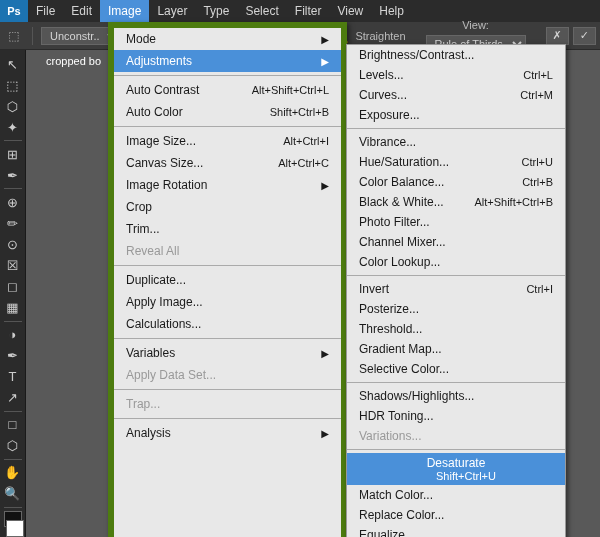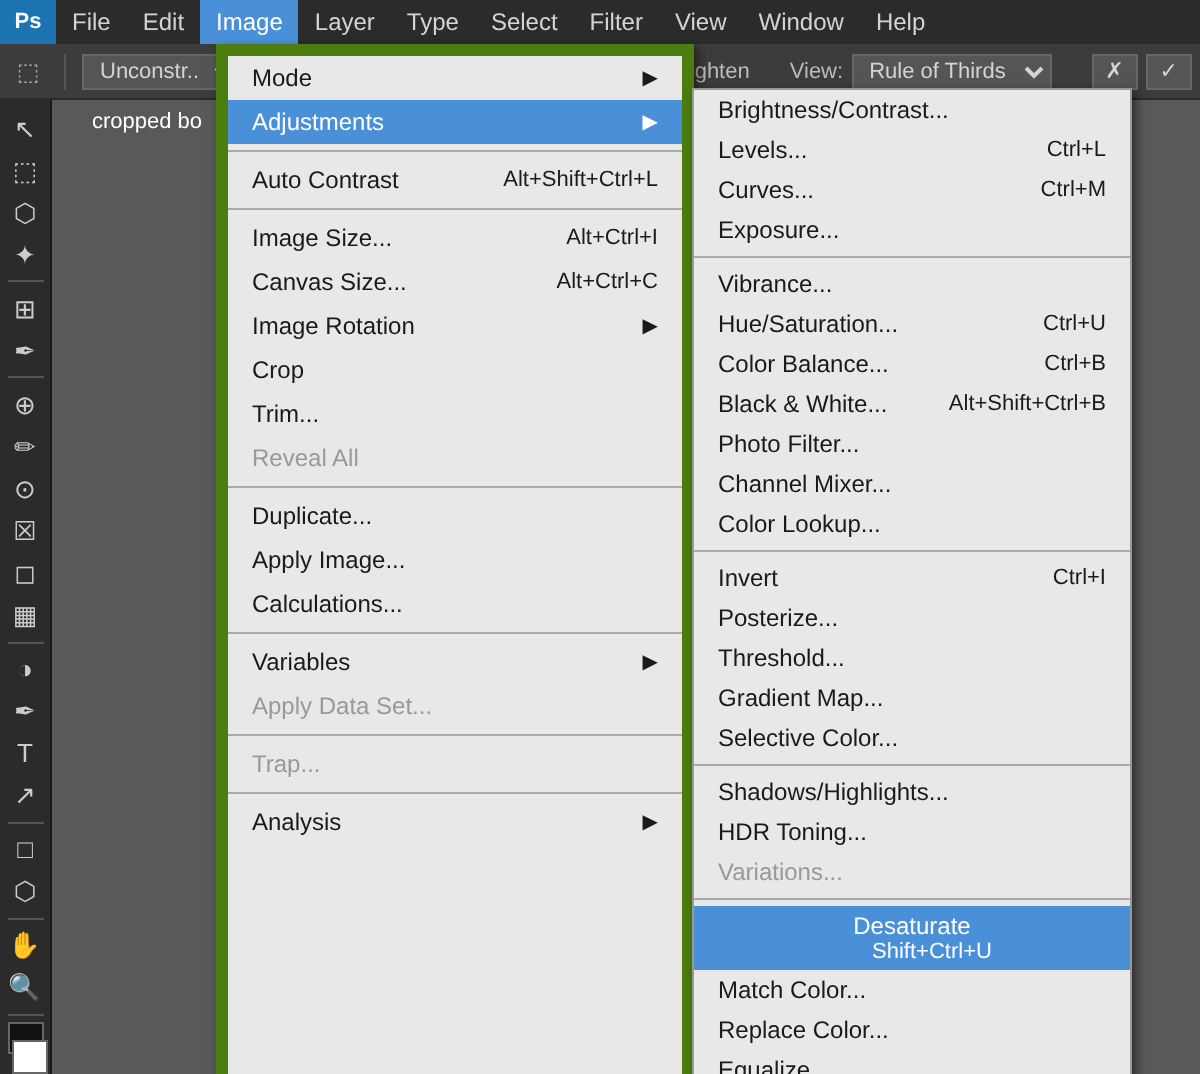--- a/index.html
+++ b/index.html
@@ -264,37 +264,36 @@
 <div class="ps-top-bar">
   <div class="ps-menu-logo">Ps</div>
   <div class="ps-menu-item">File</div>
   <div class="ps-menu-item">Edit</div>
   <div class="ps-menu-item open">Image</div>
   <div class="ps-menu-item">Layer</div>
   <div class="ps-menu-item">Type</div>
   <div class="ps-menu-item">Select</div>
   <div class="ps-menu-item">Filter</div>
   <div class="ps-menu-item">View</div>
-  <div class="ps-menu-item">Window</div>
   <div class="ps-menu-item">Help</div>
 </div>
 
 <div class="options-bar">
   <div class="opt-icon">⬚</div>
   <div class="opt-sep"></div>
   <select class="opt-input" style="width:80px;">
     <option>Unconstr...</option>
   </select>
   <div class="opt-sep"></div>
   <div style="display:flex;align-items:center;gap:20px;margin-left:auto;">
     <div style="display:flex;align-items:center;gap:4px;">
       <div class="opt-icon">📐</div>
       <span class="opt-label">Straighten</span>
     </div>
-    <div style="display:flex;align-items:center;gap:4px;">
+    <div style="display:flex;align-items:center;gap:4px;flex-direction:column;">
       <span class="opt-label">View:</span>
       <select class="opt-input" style="width:100px;">
         <option>Rule of Thirds</option>
       </select>
     </div>
     <div style="display:flex;gap:4px;">
       <button class="opt-btn">✗</button>
       <button class="opt-btn">✓</button>
     </div>
   </div>
@@ -347,20 +346,24 @@
     </div>
     <div class="menu-section-item highlighted">
       <span>Adjustments</span>
       <span class="menu-arrow">▶</span>
     </div>
     <div class="menu-separator"></div>
     <div class="menu-section-item">
       <span>Auto Contrast</span>
       <span class="menu-shortcut">Alt+Shift+Ctrl+L</span>
     </div>
+    <div class="menu-section-item">
+      <span>Auto Color</span>
+      <span class="menu-shortcut">Shift+Ctrl+B</span>
+    </div>
     <div class="menu-separator"></div>
     <div class="menu-section-item">
       <span>Image Size...</span>
       <span class="menu-shortcut">Alt+Ctrl+I</span>
     </div>
     <div class="menu-section-item">
       <span>Canvas Size...</span>
       <span class="menu-shortcut">Alt+Ctrl+C</span>
     </div>
     <div class="menu-section-item">

